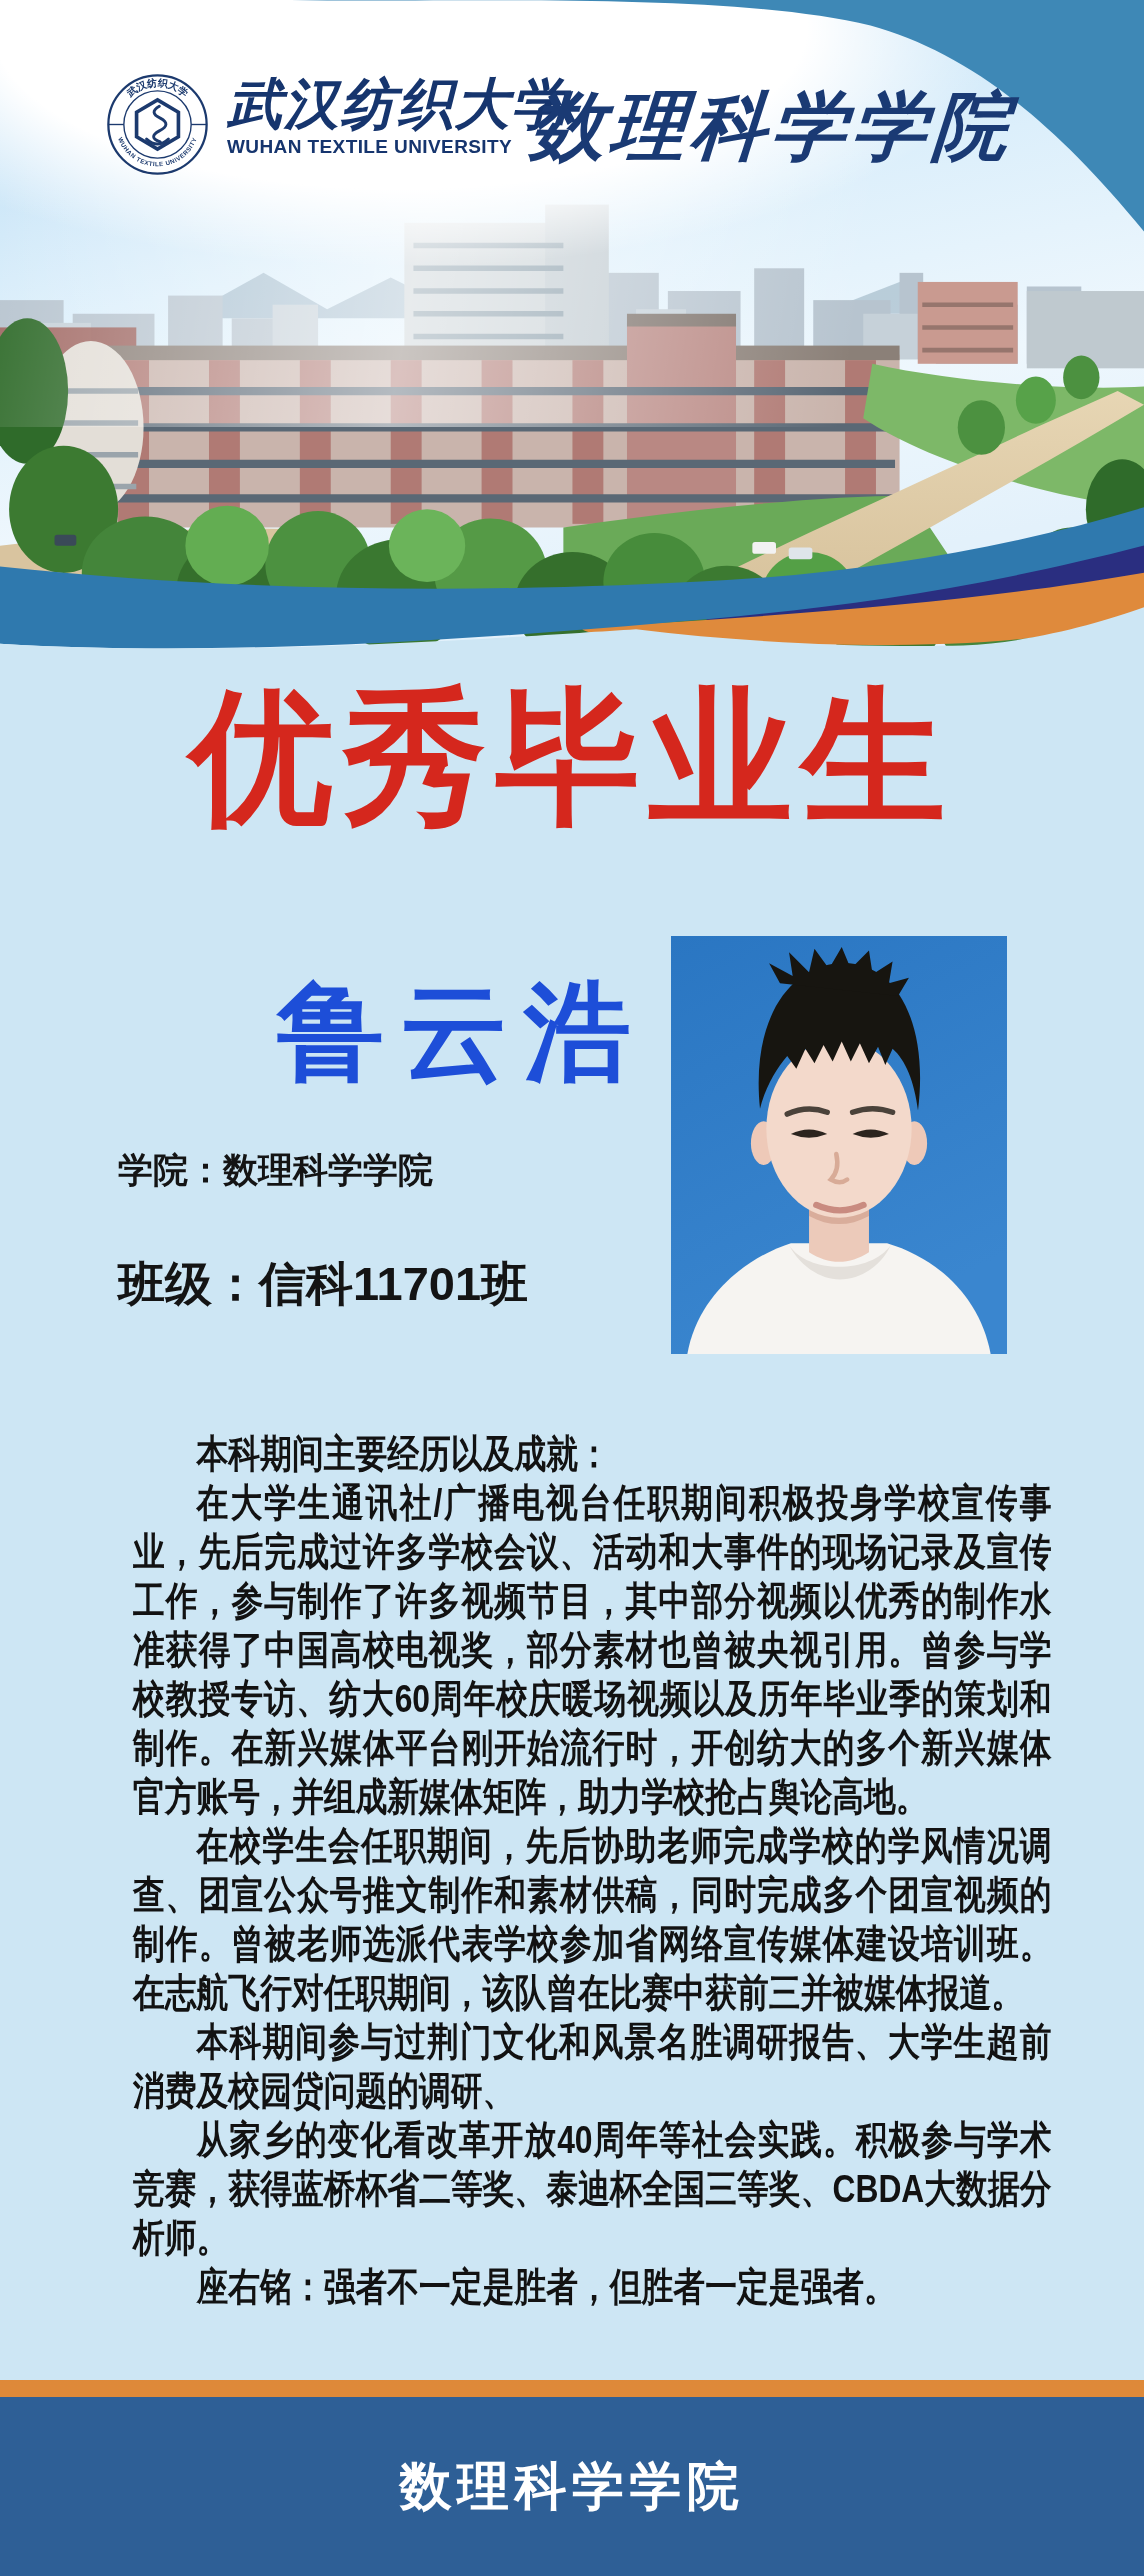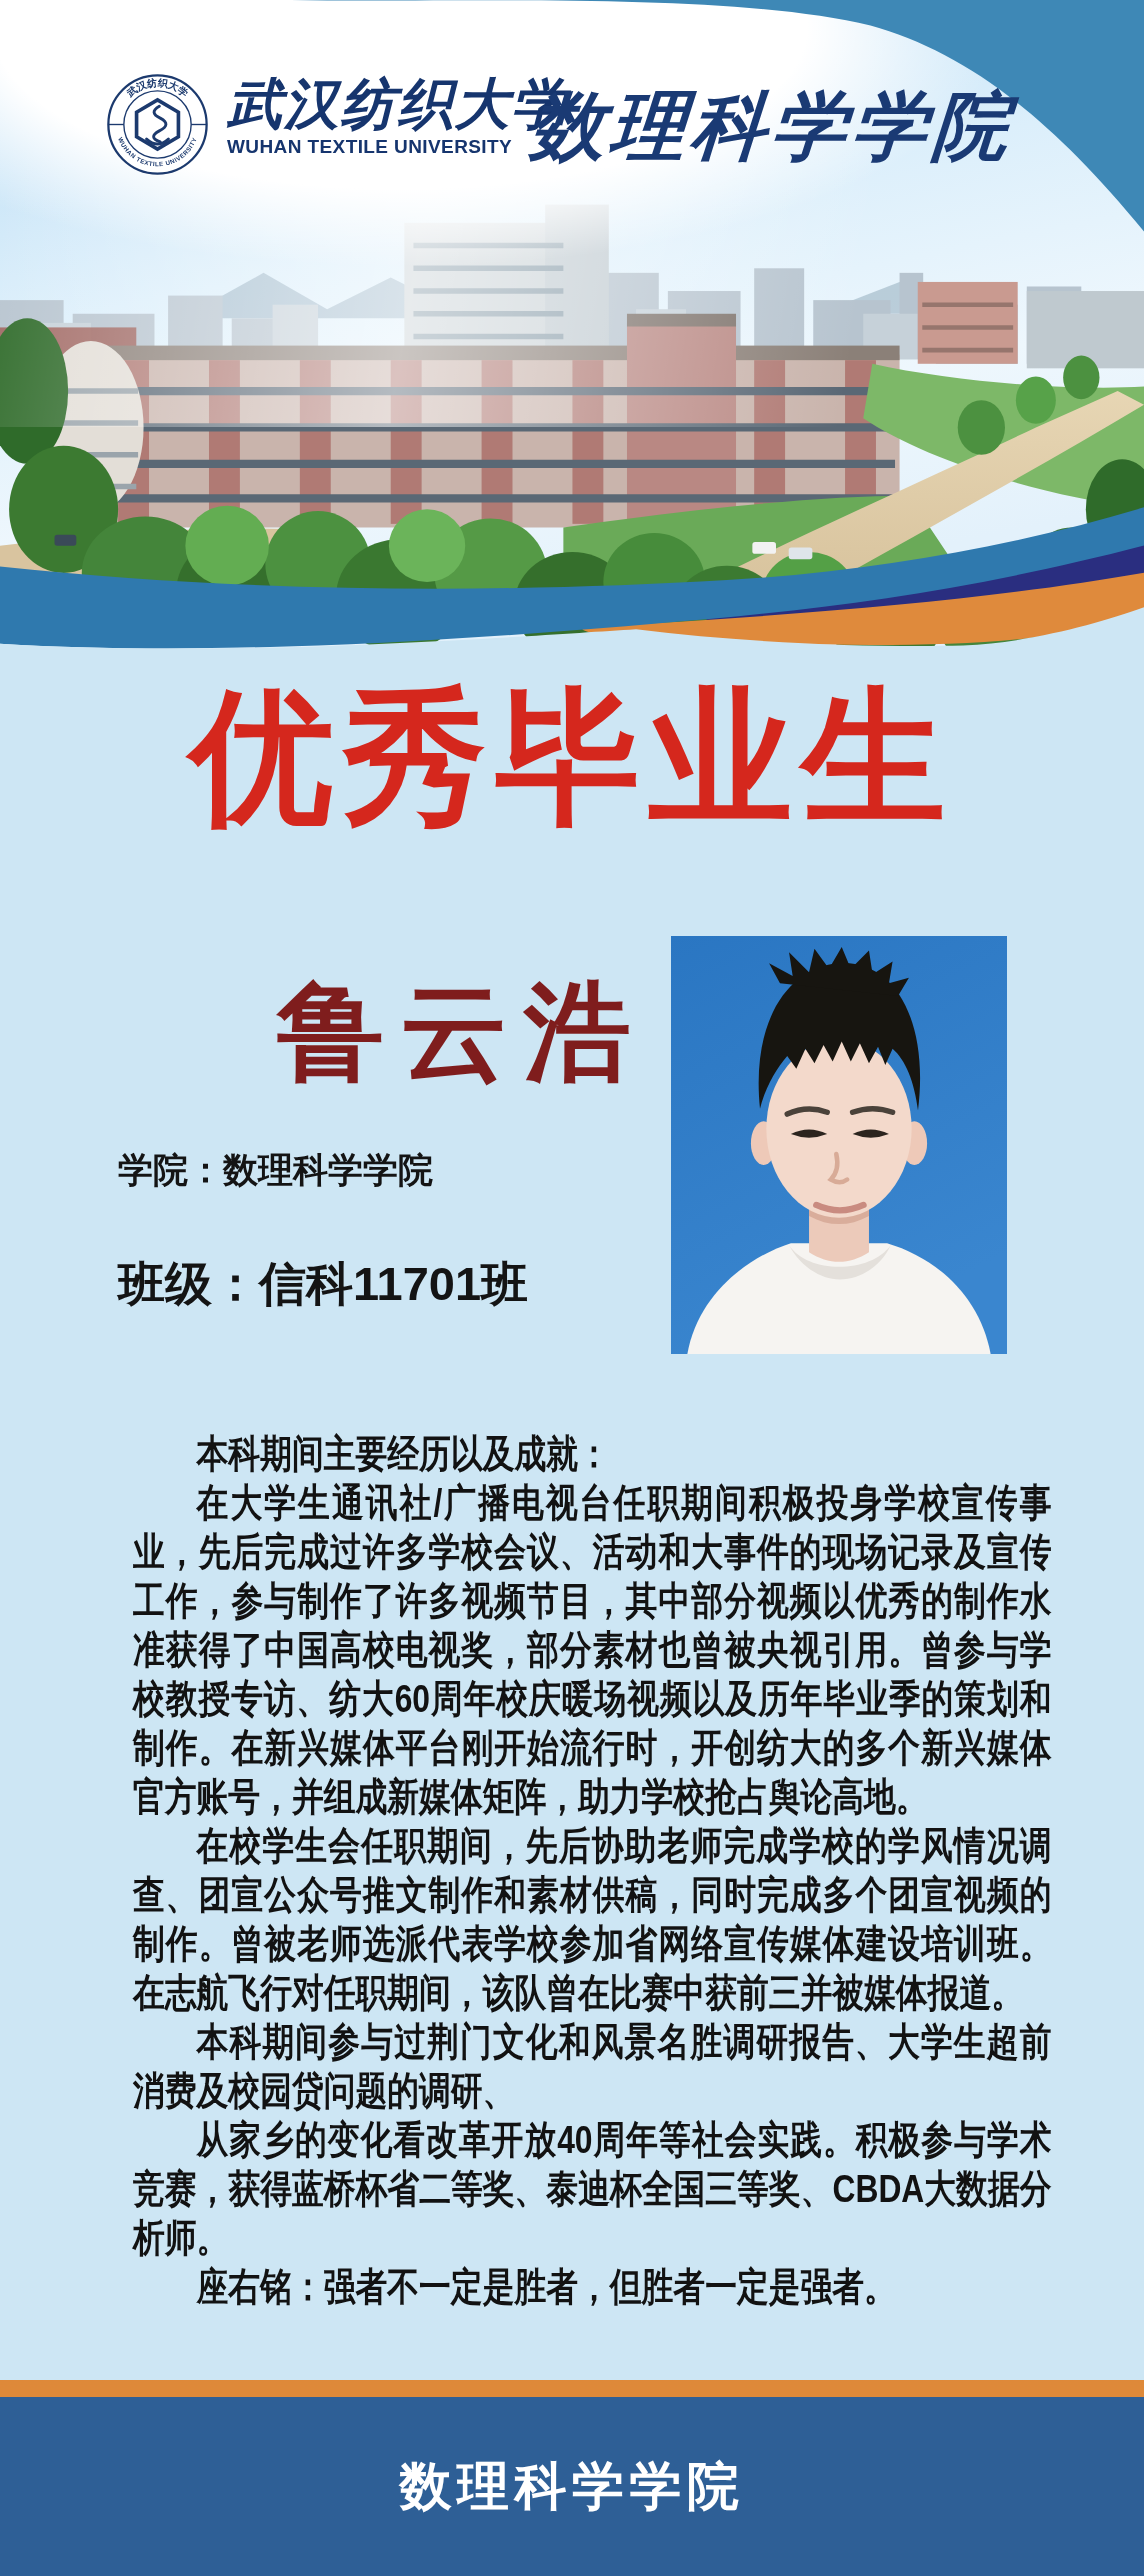--- a/index.html
+++ b/index.html
@@ -67,21 +67,21 @@
   
   .info-label{
     position:absolute;left:118px;
     font-weight:700;color:#141414;white-space:nowrap;
   }
   .lbl-name{top:1022px;font-size:56px;}
   .student-name{
     position:absolute;left:277px;top:974px;
     font-family:"DejaVu Serif","Liberation Serif",serif;
     font-weight:700;font-size:107px;line-height:116px;
-    letter-spacing:16.4px;color:#7f1d1d;white-space:nowrap;
+    letter-spacing:16.4px;color:#1d4ed8;white-space:nowrap;
   }
   .row-college{top:1147px;font-size:35px;}
   .row-class{top:1253px;font-size:47px;}
 
   
   .portrait{position:absolute;left:671px;top:936px;width:336px;height:418px;}
   .portrait svg{display:block;width:100%;height:100%;}
 
   
   .bio{

